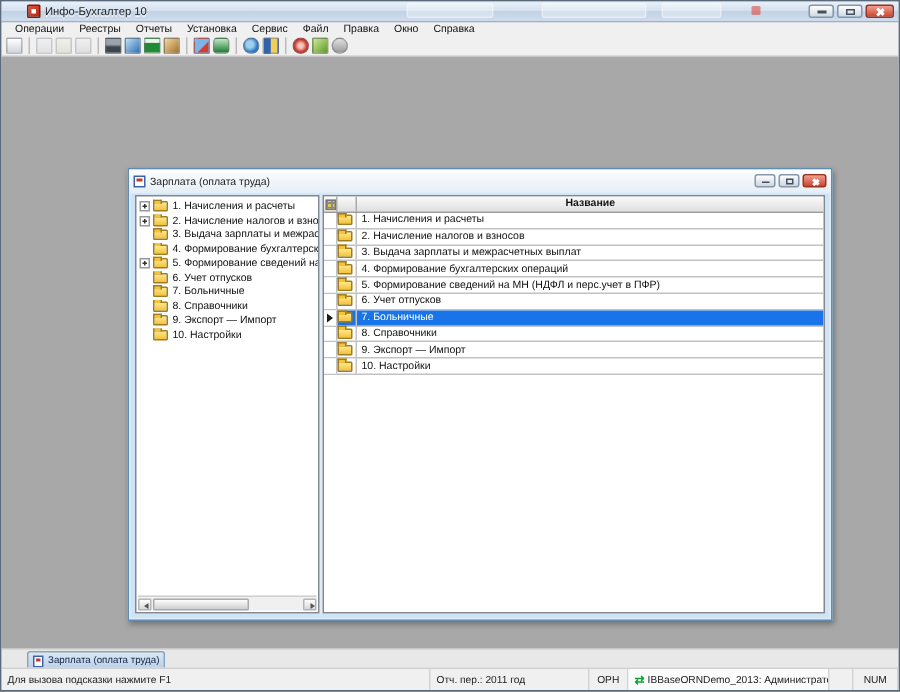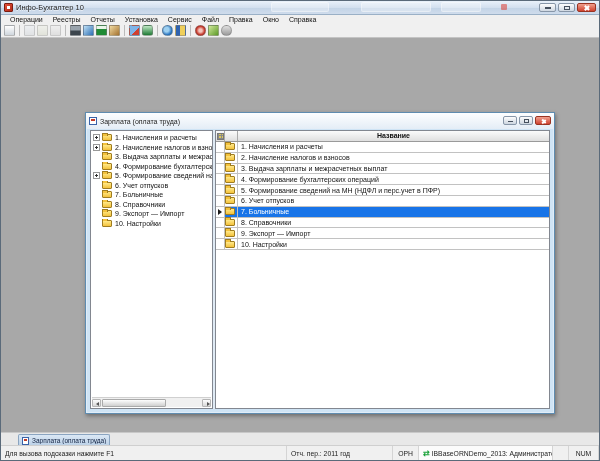--- a/index.html
+++ b/index.html
@@ -7,21 +7,21 @@
   body { font-family:"Liberation Sans", sans-serif; }
   .app {
     position:relative; width:600px; height:461px; overflow:hidden;
     background:#f0f0f0; border:1px solid #5a6a7a; font-size:7px; color:#1a1a1a;
   }
 
   
   .titlebar {
     position:absolute; left:0; top:0; right:0; height:14px;
     background:linear-gradient(#e9f1fa 0%, #d3e0ef 50%, #c2d3e6 51%, #cfdcec 100%);
-    border-bottom:1px solid #9ab0c6; display:flex; align-items:center; padding:0 2px;
+    border-bottom:1px solid #9ab0c6; display:flex; align-items:center; padding:0 16px;
   }
   .app-icon { width:9px; height:9px; margin:0 3px 0 1px; border-radius:1px;
     background:linear-gradient(135deg,#e8523a,#b02818); border:1px solid #7c1c10;
     position:relative; flex:0 0 auto; }
   .app-icon::before { content:""; position:absolute; left:2px; top:2px; width:3px; height:3px;
     background:#fff; }
   .titlebar .title { font-size:7.5px; color:#222; text-shadow:0 1px 0 rgba(255,255,255,.7); }
   .ghost { position:absolute; top:1px; height:10px; border-radius:2px;
     background:rgba(255,255,255,.30); border:1px solid rgba(255,255,255,.35); }
   .ghost-dot { position:absolute; top:3px; width:6px; height:6px; border-radius:1px;

